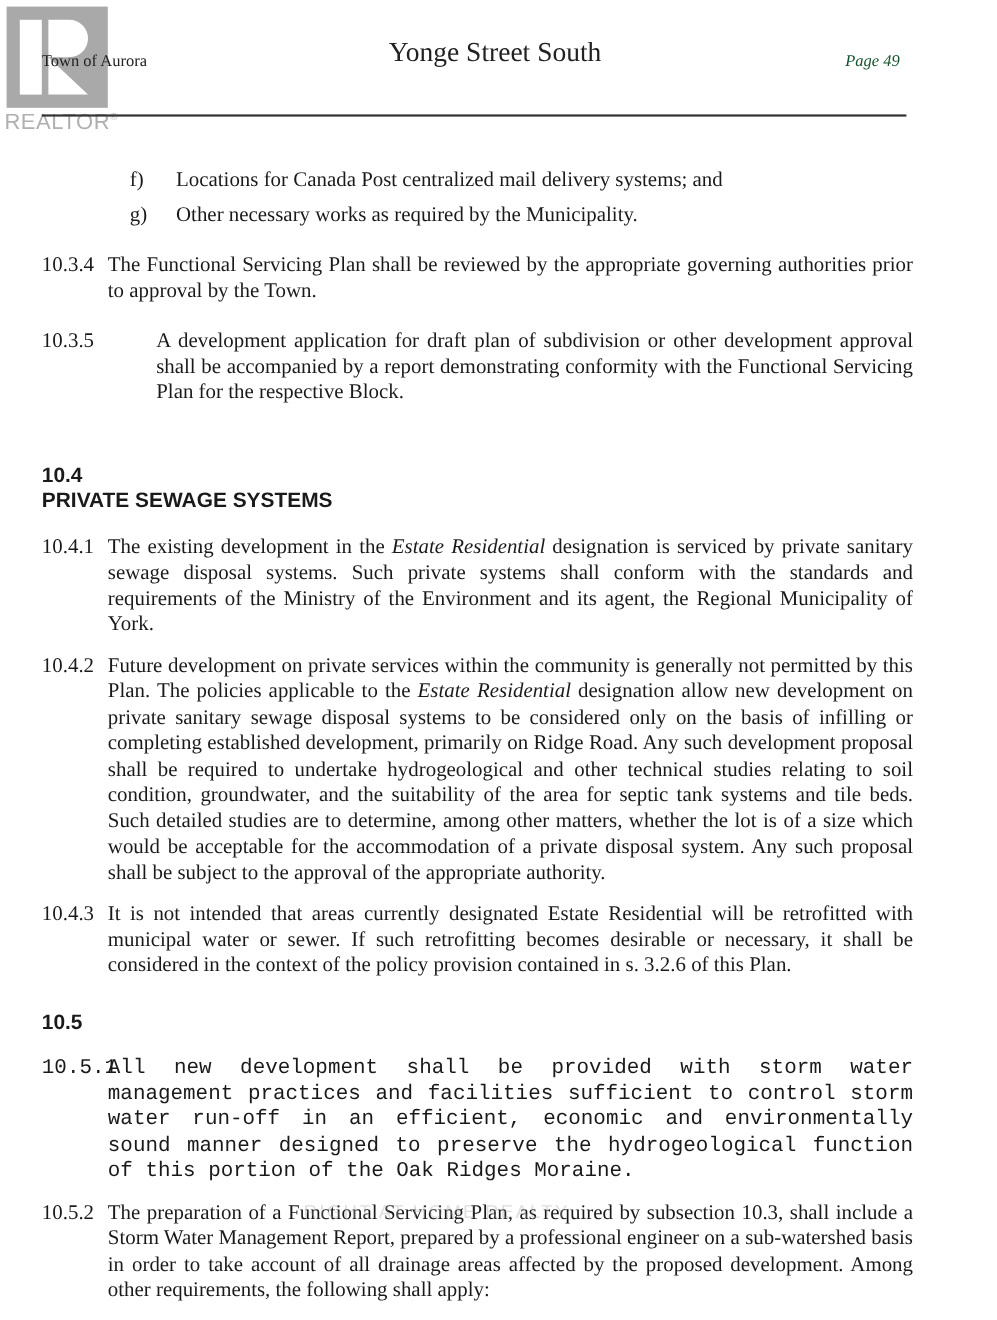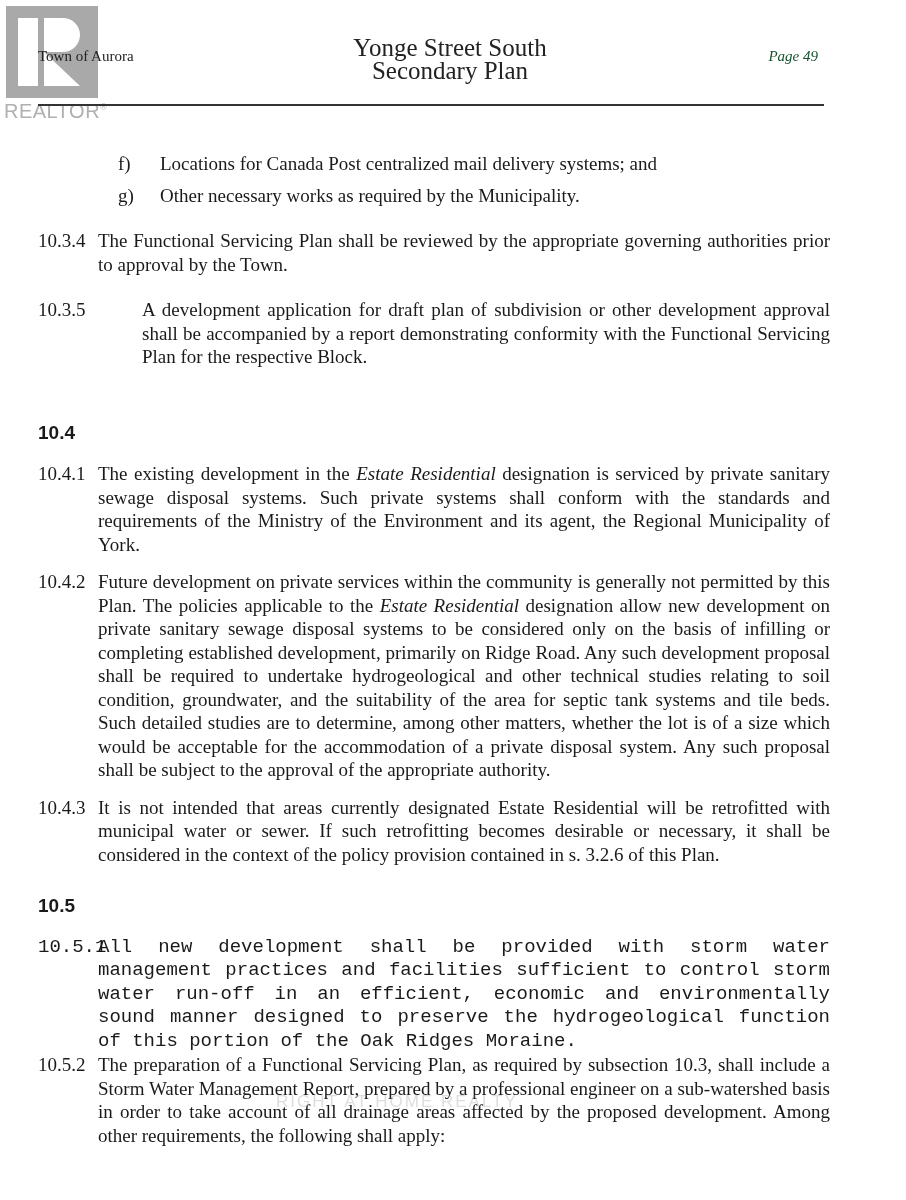--- a/index.html
+++ b/index.html
@@ -40,21 +40,20 @@
 <div class="realtor-logo">
   <div class="r-left"></div>
   <div class="r-bowl"></div>
   <div class="r-leg"></div>
 </div>
 <div class="realtor-word"><span>REALTOR</span><sup>®</sup></div>
 
 <div class="hdr-left">Town of Aurora</div>
 <div class="hdr-center">
   <div>Yonge Street South</div>
-  <div>Secondary Plan</div>
 </div>
 <div class="hdr-right">Page 49</div>
 <div class="hdr-rule"></div>
 
 <div class="content">
   <div class="sub" style="margin-left:80px;">
     <span class="lbl">f)</span>
     <span>Locations for Canada Post centralized mail delivery systems; and</span>
   </div>
   <div class="sub" style="margin-top:8px;">
@@ -67,20 +66,21 @@
     <span class="txt">The Functional Servicing Plan shall be reviewed by the appropriate governing authorities prior to approval by the Town.</span>
   </div>
 
   <div class="para" style="margin-top:22px;gap:44px;">
     <span class="num">10.3.5</span>
     <span class="txt">A development application for draft plan of subdivision or other development approval shall be accompanied by a report demonstrating conformity with the Functional Servicing Plan for the respective Block.</span>
   </div>
 
   <div class="heading" style="margin-top:52px;">
     <span style="margin-right:6px;">10.4</span>
+    <span>PRIVATE SEWAGE SYSTEMS</span>
   </div>
 
   <div class="para" style="margin-top:18px;">
     <span class="num">10.4.1</span>
     <span class="txt"><span>The existing development in the </span><em>Estate Residential</em><span> designation is serviced by private sanitary sewage disposal systems. Such private systems shall conform with the standards and requirements of the Ministry of the Environment and its agent, the Regional Municipality of York.</span></span>
   </div>
 
   <div class="para" style="margin-top:14px;">
     <span class="num">10.4.2</span>
     <span class="txt"><span>Future development on private services within the community is generally not permitted by this Plan.  The policies applicable to the </span><em>Estate Residential</em><span> designation allow new development on private sanitary sewage disposal systems to be considered only on the basis of infilling or completing established development, primarily on Ridge Road. Any such development proposal shall be required to undertake hydrogeological and other technical studies relating to soil condition, groundwater, and the suitability of the area for septic tank systems and tile beds. Such detailed studies are to determine, among other matters, whether the lot is of a size which would be acceptable for the accommodation of a private disposal system. Any such proposal shall be subject to the approval of the appropriate authority.</span></span>
@@ -93,19 +93,19 @@
 
   <div class="heading" style="margin-top:28px;">
     <span class="hnum">10.5</span>
   </div>
 
   <div class="para" style="margin-top:18px;font-family:Liberation Mono, monospace;">
     <span class="num">10.5.1</span>
     <span class="txt">All new development shall be provided with storm water management practices and facilities sufficient to control storm water run-off in an efficient, economic and environmentally sound manner designed to preserve the hydrogeological function of this portion of the Oak Ridges Moraine.</span>
   </div>
 
-  <div class="para" style="">
+  <div class="para" style="margin-top:14px;">
     <span class="num">10.5.2</span>
     <span class="txt">The preparation of a Functional Servicing Plan, as required by subsection 10.3, shall include a Storm Water Management Report, prepared by a professional engineer on a sub-watershed basis in order to take account of all drainage areas affected by the proposed development. Among other requirements, the following shall apply:</span>
   </div>
 </div>
 
 <div class="watermark">RIGHT AT HOME REALTY</div>
 
 </body></html>

